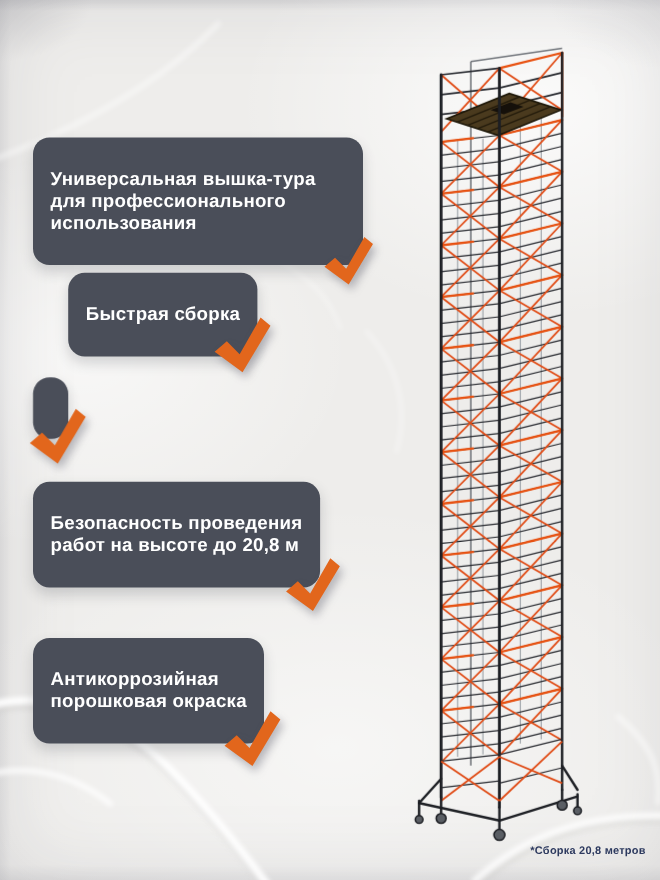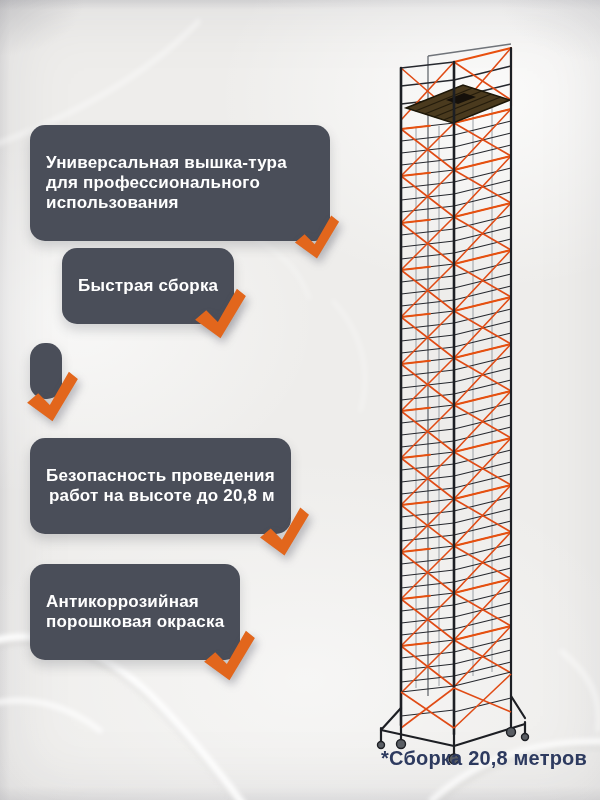--- a/index.html
+++ b/index.html
@@ -25,36 +25,36 @@
     position:absolute; left:30px; z-index:3;
     background:#4a4e59; color:#ffffff;
     border-radius:15px; padding:8px 16px;
     font-size:17px; line-height:20px; font-weight:700; letter-spacing:.2px;
     white-space:pre-line;
     box-shadow:0 6px 12px rgba(55,58,72,.20);
   }
   .b1 { top:125px; width:268px; }
   .b2 { top:248px;margin-left:32px; }
   .b3 { top:343px; }
-  .b4 { top:438px;text-align:right; }
-  .b5 { top:564px; }
+  .b4 { top:438px; }
+  .b5 { top:580px; }
   .check {
     position:absolute; z-index:4;
     filter: drop-shadow(3px 5px 4px rgba(70,70,85,.35));
   }
   .check polygon { fill:#e2661c; }
   .c1 { width:48px; height:46px; right:-11px; bottom:-19px; }
   .c2 { width:55px; height:53px; right:-14px; bottom:-16px; }
   .c3 { width:55px; height:53px; right:-18px; bottom:-24px; }
   .c4 { width:53px; height:51px; right:-20px; bottom:-23px; }
   .c5 { width:55px; height:53px; right:-17px; bottom:-22px; }
   .tower { position:absolute; left:368px; top:28px; z-index:2; }
   .footnote {
-    position:absolute; right:24px; top:747px; z-index:3;
-    color:#2d3a5f; font-size:20px; font-weight:700; letter-spacing:.2px;
+    position:absolute; right:24px; top:768px; z-index:3;
+    color:#2d3a5f; font-size:10px; font-weight:700; letter-spacing:.2px;
   }
   
   .r   { stroke:#26282e; stroke-width:1.1; }
   .dk2 { stroke:#26282e; stroke-width:1.6; }
   .p   { stroke:#1d1f24; stroke-width:2.6; stroke-linecap:round; }
   .p2  { stroke:#1d1f24; stroke-width:2.2; stroke-linecap:round; }
   .b   { stroke:#e04b15; stroke-width:1.6; }
   .bh  { stroke:#e8500f; stroke-width:2.1; stroke-linecap:round; }
   .gv  { stroke:#9aa0a6; stroke-width:1; }
   .gv2 { stroke:#70747a; stroke-width:1.4; }

